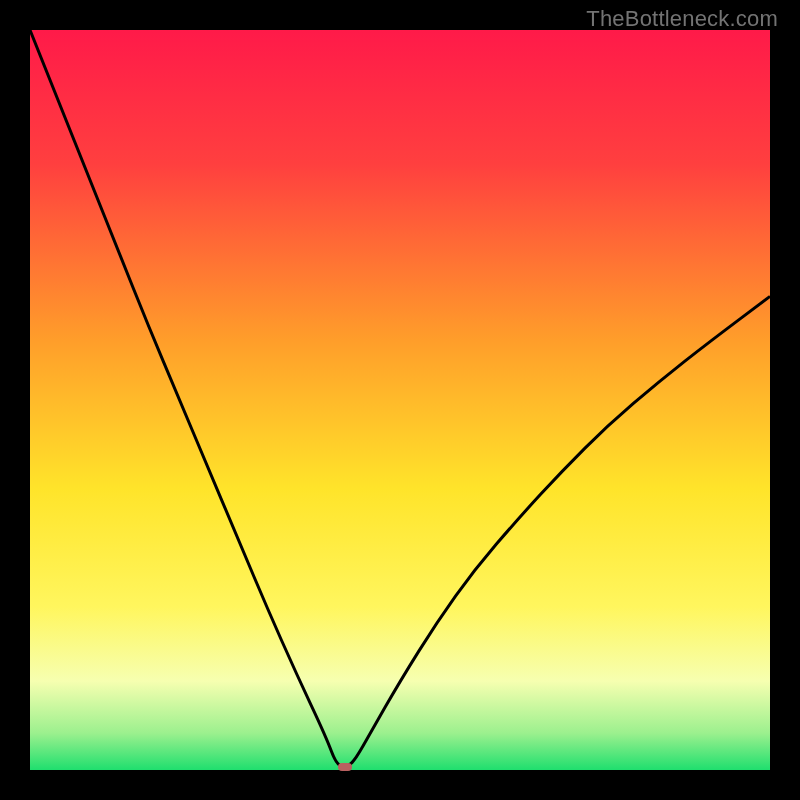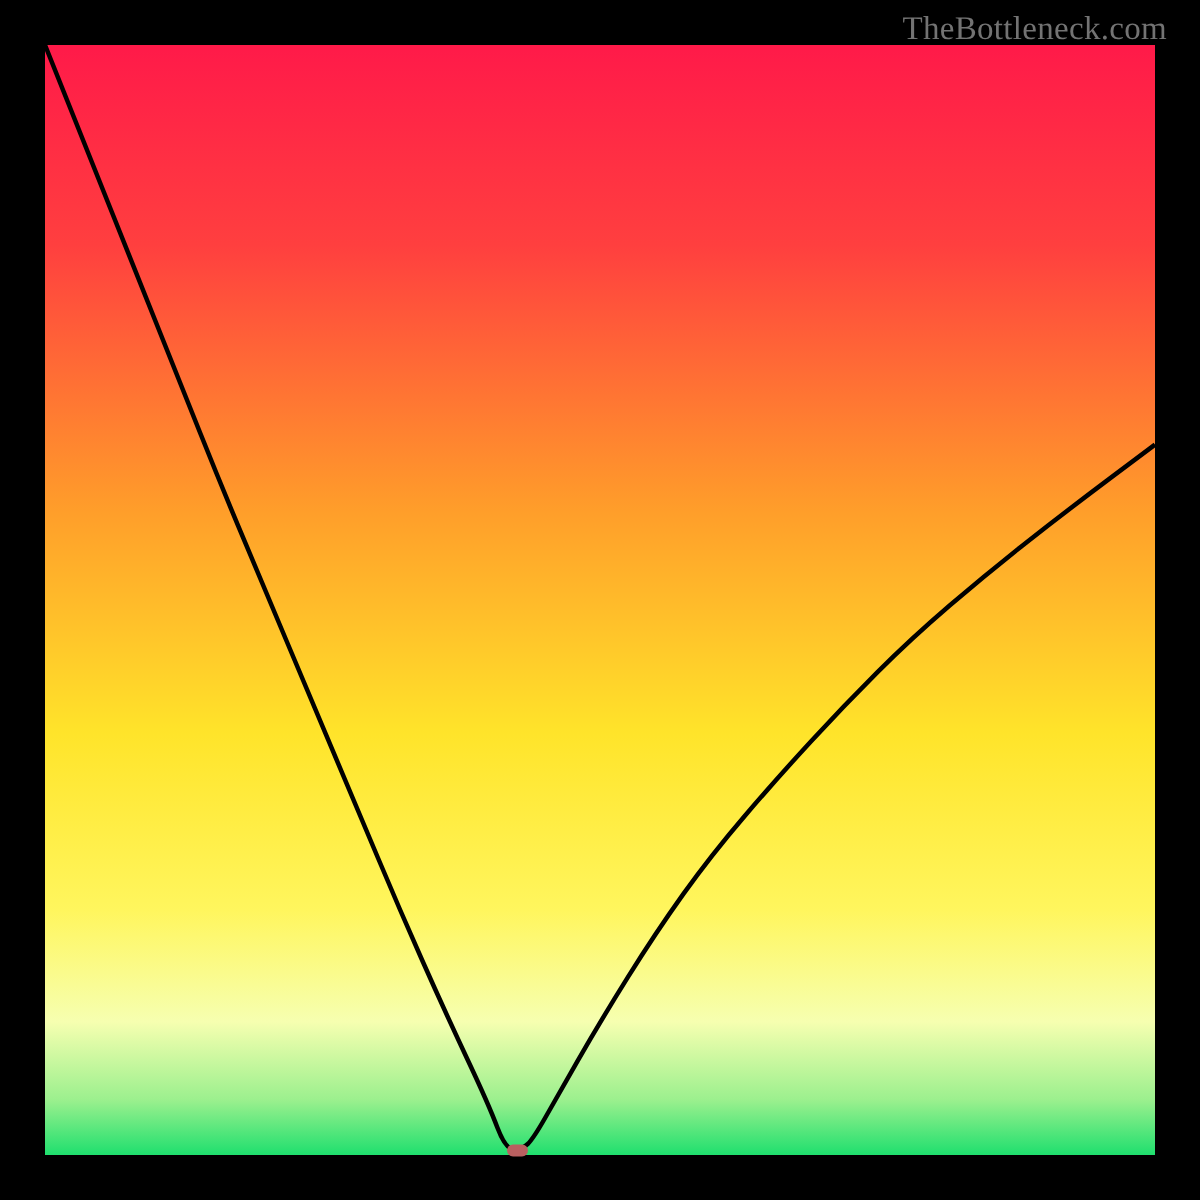--- a/index.html
+++ b/index.html
@@ -11,21 +11,20 @@
     overflow: hidden;
     font-family: Arial, Helvetica, sans-serif;
   }
   .frame {
     position: absolute;
     left: 0;
     top: 0;
     width: 800px;
     height: 800px;
     background: #000;
-    font-family: Liberation Serif, serif;
   }
   .plot-area {
     position: absolute;
     left: 30px;
     top: 30px;
     width: 740px;
     height: 740px;
     
   }
   .watermark {

